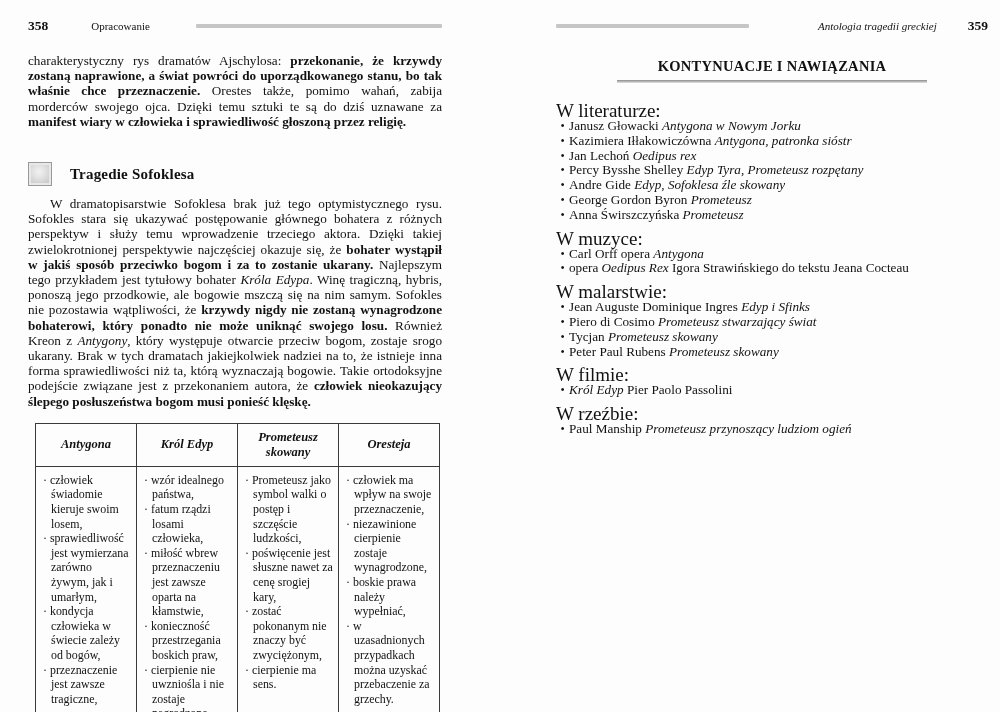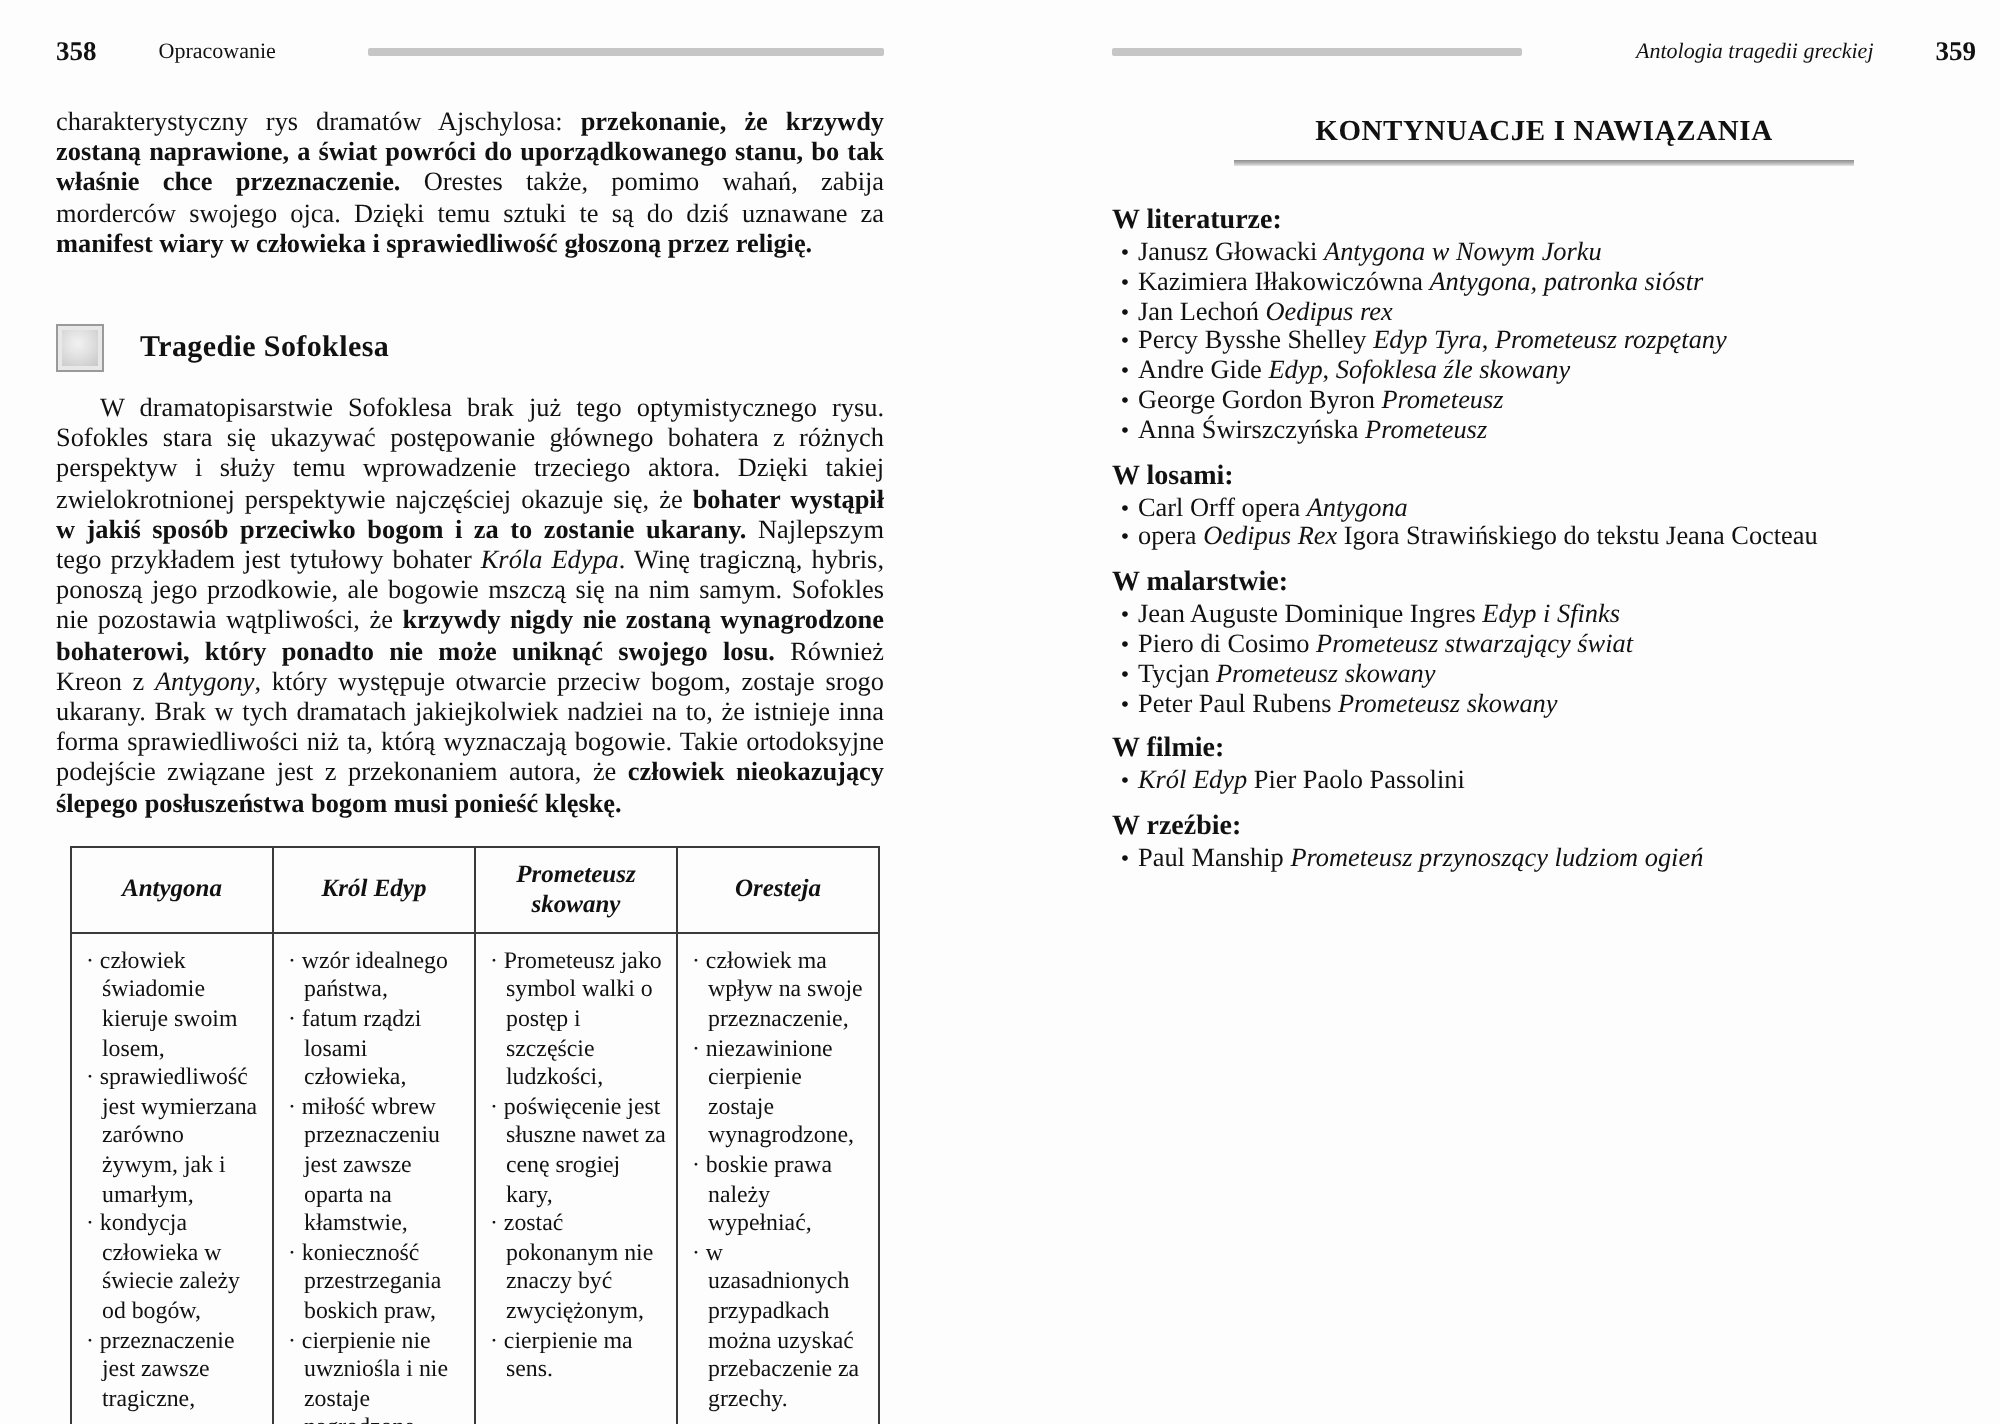--- a/index.html
+++ b/index.html
@@ -14,21 +14,21 @@
   .i{font-style:italic;}
 
   
   .page{position:absolute;top:18px;}
   .page-left{left:28px;width:414px;}
   .page-right{left:556px;width:432px;}
 
   
   .running-header{display:flex;align-items:center;height:16px;gap:22px;}
   .page-num{font-weight:bold;font-size:13.5px;}
-  .running-label{font-size:11px;margin-left:9px;white-space:nowrap;}
+  .running-label{font-size:11px;margin-left:21px;white-space:nowrap;}
   .running-label.it{font-style:italic;}
   .header-bar{height:4px;background:#c6c6c6;border-radius:1px;}
   .page-left .header-bar{flex:1;margin-left:24px;}
   .page-right .header-bar{flex:1;margin-right:26px;max-width:262px;}
   .page-right .running-header{justify-content:flex-start;}
   .page-right .page-num{margin-left:9px;}
 
   
   .body-par{
     font-size:13.2px;line-height:15.2px;text-align:justify;
@@ -64,21 +64,21 @@
   .cell-bullet{padding-left:8px;text-indent:-8px;}
 
   
   .chapter-title-wrap{width:310px;margin:24px auto 0;text-align:center;}
   .chapter-title{font-weight:bold;font-size:14.5px;letter-spacing:.3px;white-space:nowrap;}
   .chapter-rule{
     height:3px;margin-top:5px;
     background:linear-gradient(to bottom,#8d8d8d 0%,#b9b9b9 55%,#e6e6e6 100%);
   }
   .categories{margin-top:20px;}
-  .cat-label{font-weight:bold;font-size:14px;margin-top:8px;line-height:16px;}
+  .cat-label{font-weight:normal;font-size:19px;margin-top:8px;line-height:16px;}
   .list-item{display:flex;font-size:13.2px;line-height:14.8px;}
   .bullet{flex:0 0 13px;text-align:center;font-size:12px;}
   .item-text{flex:1;}
 </style>
 </head>
 <body>
 
 <div class="page page-left">
 
   <div class="running-header">
@@ -177,21 +177,21 @@
         <div class="list-item">
           <span class="bullet">•</span>
           <span class="item-text"><span>George Gordon Byron </span><span class="i">Prometeusz</span></span>
         </div>
         <div class="list-item">
           <span class="bullet">•</span>
           <span class="item-text"><span>Anna Świrszczyńska </span><span class="i">Prometeusz</span></span>
         </div>
       </div>
       <div class="category">
-        <div class="cat-label">W losami:</div>
+        <div class="cat-label">W muzyce:</div>
         <div class="list-item">
           <span class="bullet">•</span>
           <span class="item-text"><span>Carl Orff opera </span><span class="i">Antygona</span></span>
         </div>
         <div class="list-item">
           <span class="bullet">•</span>
           <span class="item-text"><span>opera </span><span class="i">Oedipus Rex</span><span> Igora Strawińskiego do tekstu Jeana Cocteau</span></span>
         </div>
       </div>
       <div class="category">

